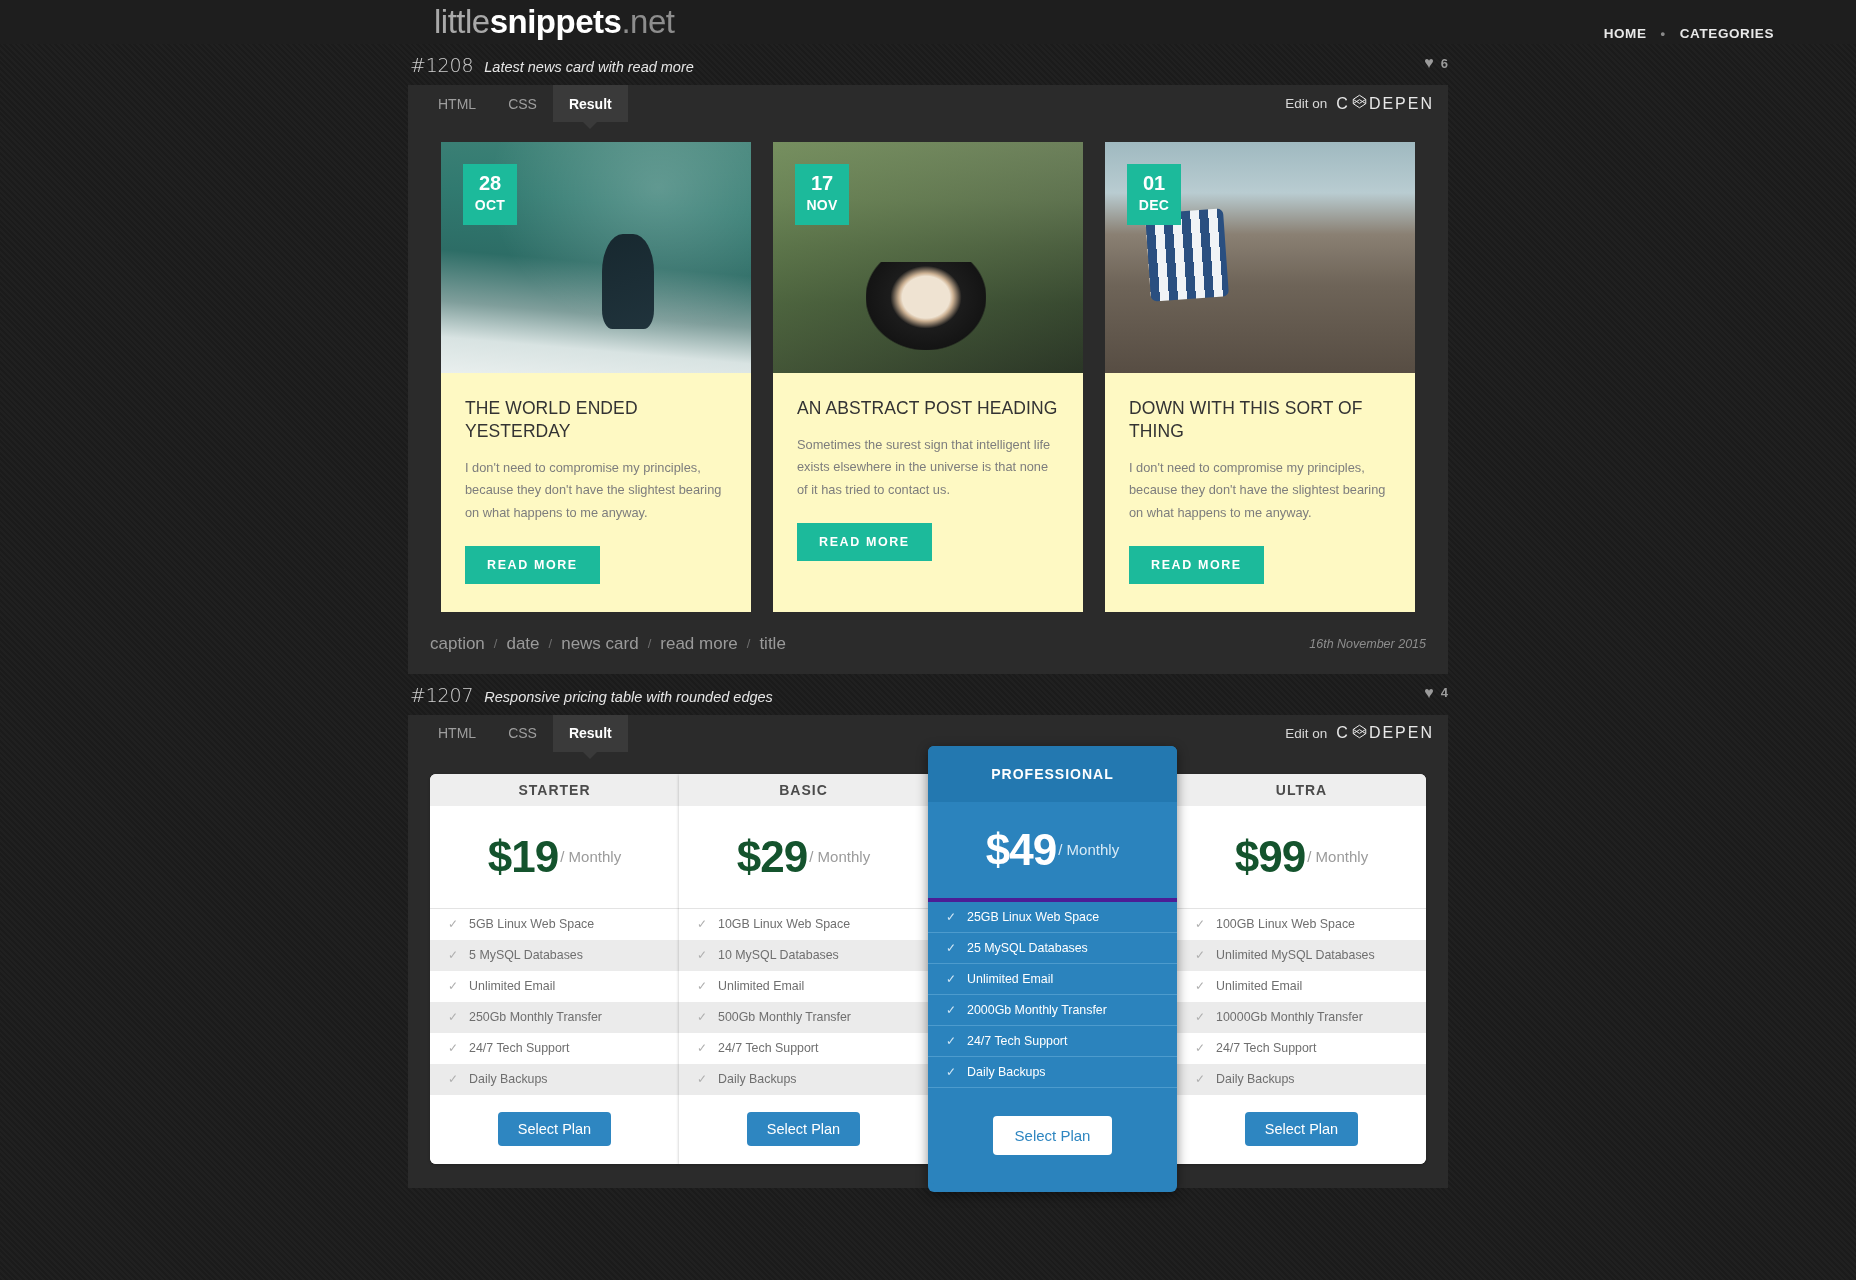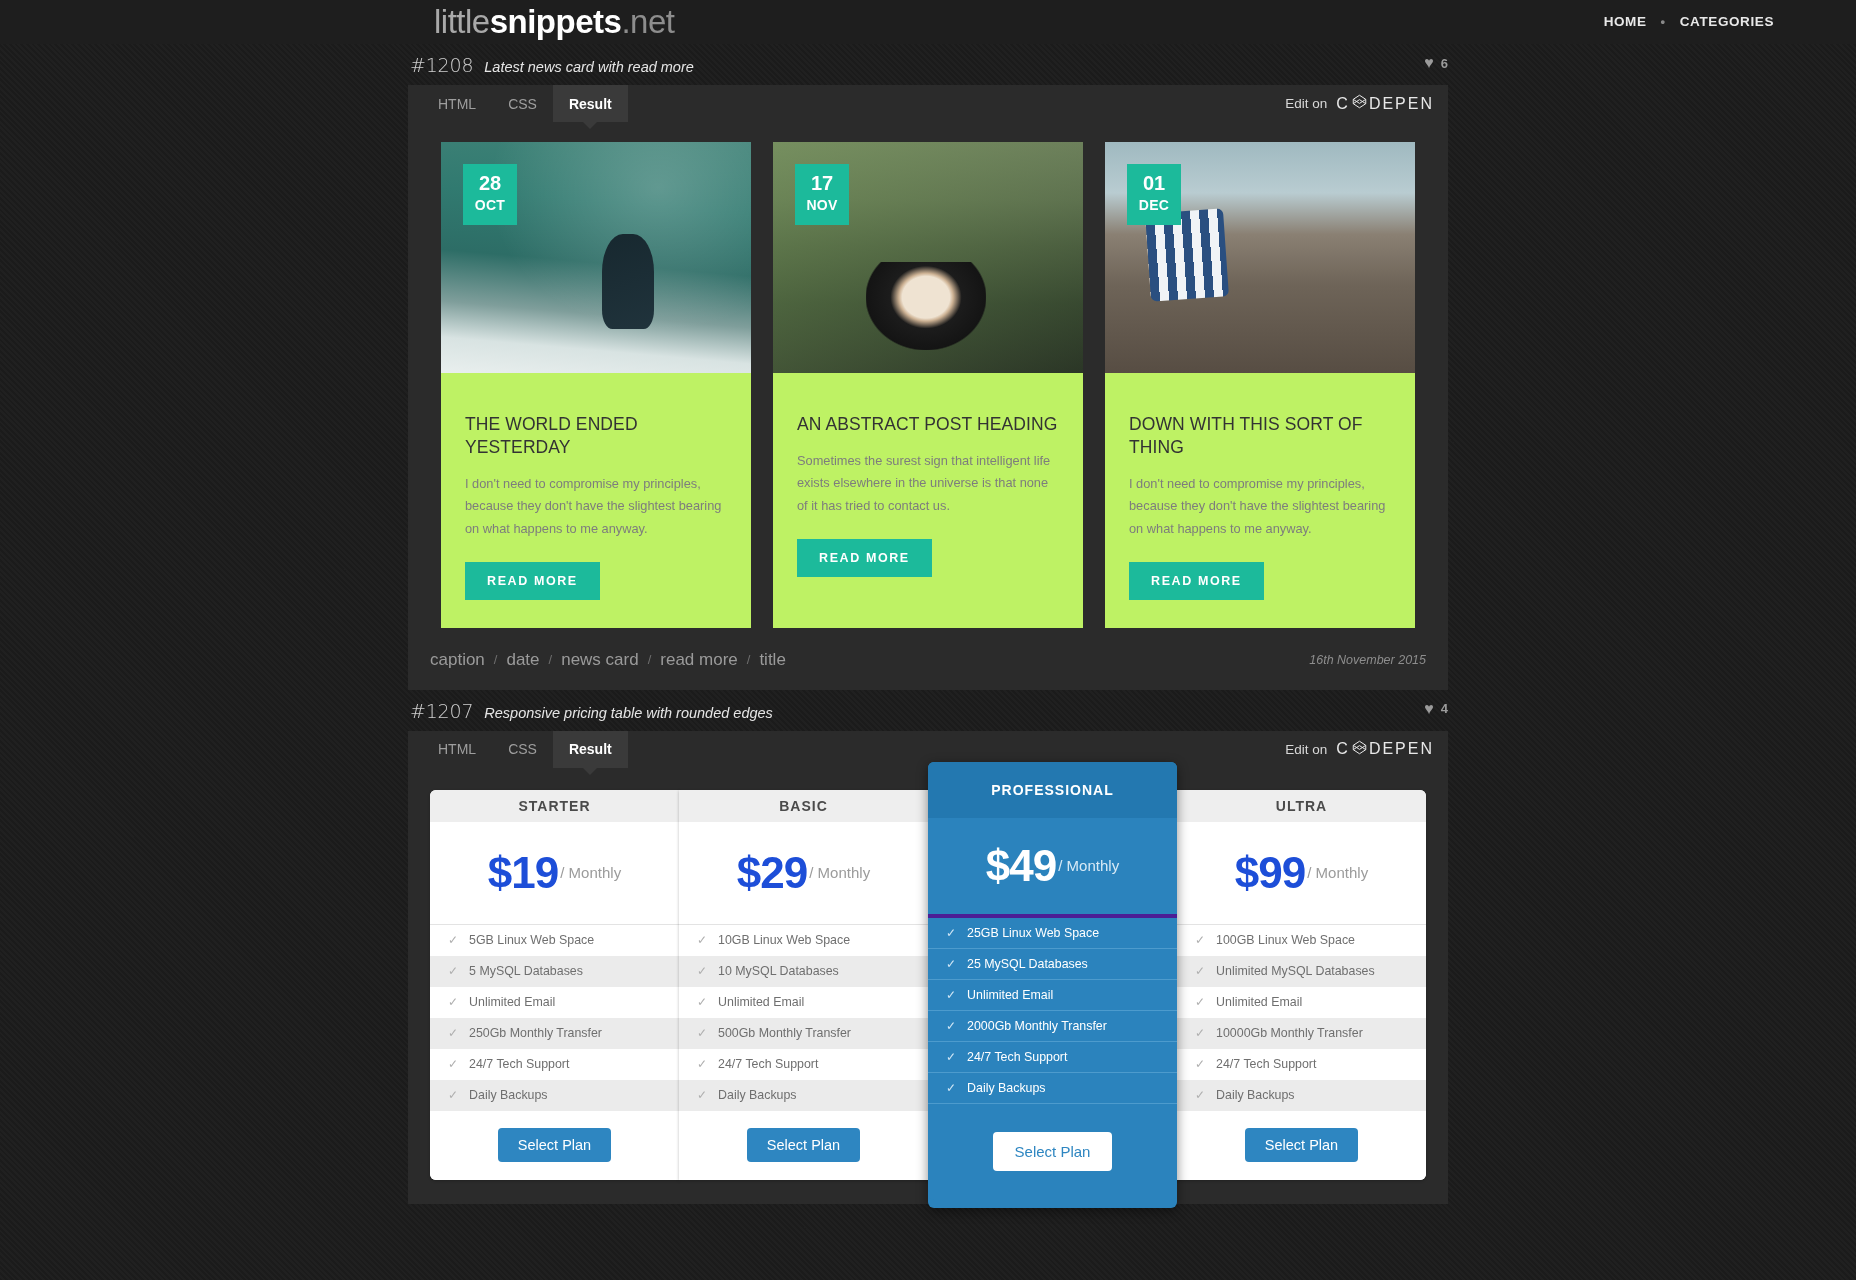--- a/index.html
+++ b/index.html
@@ -36,21 +36,21 @@
     line-height: 44px;
     white-space: nowrap;
   }
   .logo .lite { color: #a9a9a9; font-weight: 400; }
   .logo .bold { color: #ffffff; font-weight: 700; }
   .logo .tld  { color: #8d8d8d; font-weight: 400; }
 
   .topnav {
     position: absolute;
     right: 80px;
-    top: 0;
+    top: 12px;
     line-height: 44px;
     display: flex;
     align-items: center;
     gap: 0px;
     font-size: 13.5px;
     font-weight: 700;
     letter-spacing: 0.6px;
   }
   .topnav a { color: #e8e8e8; text-decoration: none; padding: 0 2px; }
   .topnav .dot { color: #8a8a8a; margin: 0 12px; font-size: 13px; }
@@ -149,24 +149,23 @@
 
   
   .cards {
     display: flex;
     gap: 22px;
     padding: 20px 20px 0 20px;
     justify-content: center;
   }
   .card {
     width: 310px;
-    background: #bef264;
+    background: #fef9c3;
     display: flex;
     flex-direction: column;
-    gap: 16px;
   }
   .card-img {
     height: 231px;
     position: relative;
     background-size: cover;
     background-position: center;
   }
   .card-img.c1 {
     background:
       radial-gradient(ellipse at 70% 20%, rgba(255,255,255,0.22), transparent 55%),
@@ -330,21 +329,21 @@
     height: 103px;
     display: flex;
     align-items: center;
     justify-content: center;
     border-bottom: 1px solid #e3e3e3;
   }
   .pcol.featured .p-price { border-bottom: 4px solid #4c1d95; height: 100px; }
   .p-amount {
     font-size: 44px;
     font-weight: 700;
-    color: #1d4ed8;
+    color: #14532d;
     letter-spacing: -1px;
     line-height: 1;
   }
   .pcol.featured .p-amount { color: #ffffff; }
   .p-per {
     font-size: 15px;
     color: #9b9b9b;
     margin-left: 2px;
     font-weight: 400;
   }

